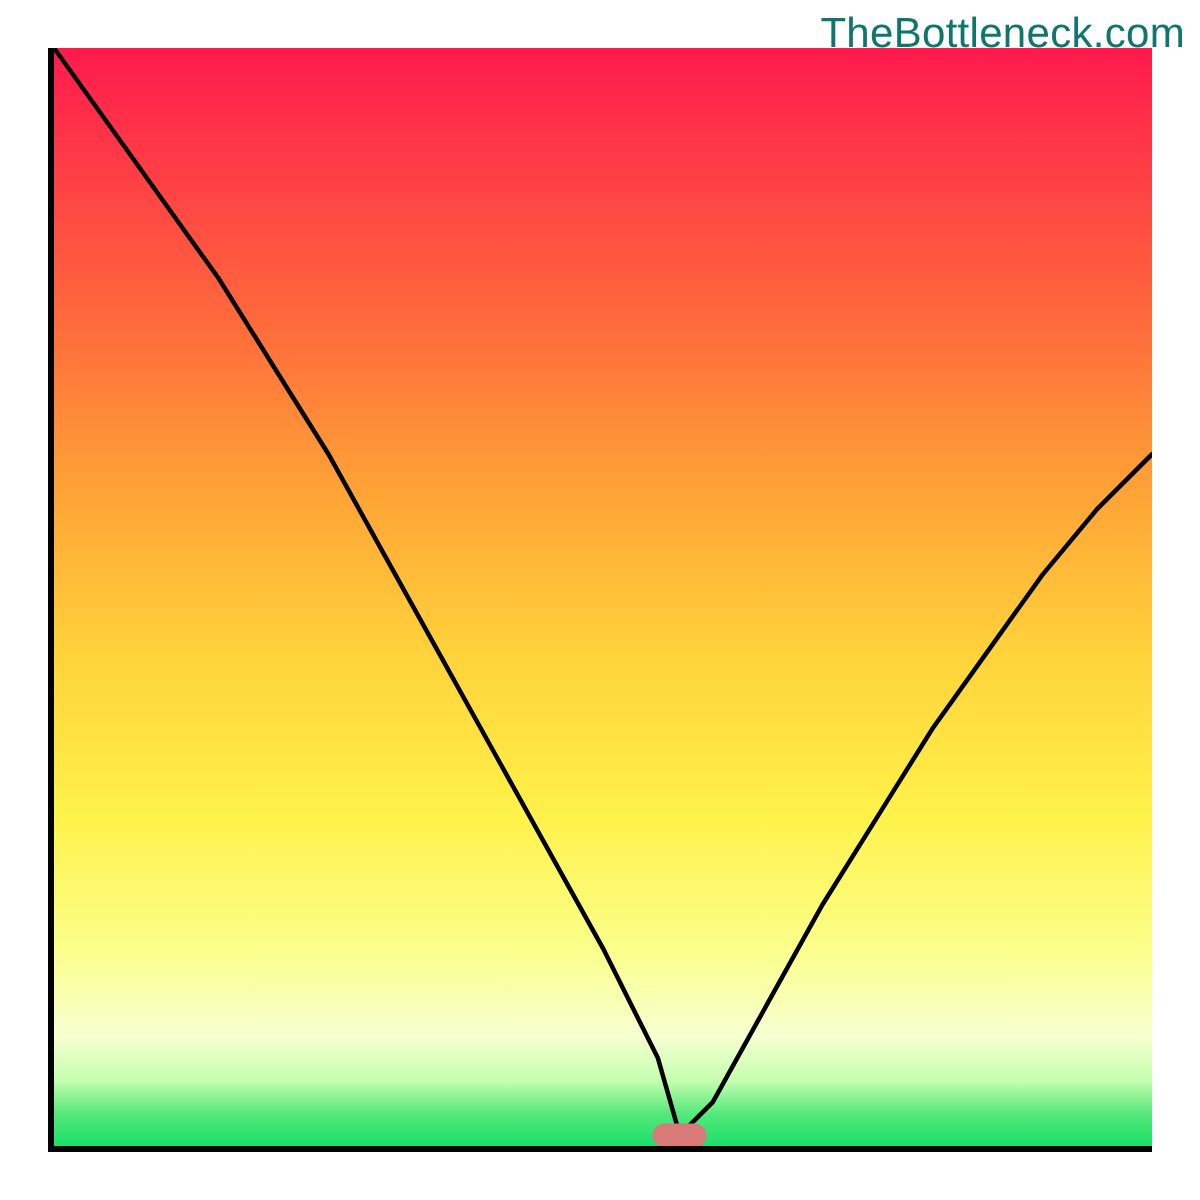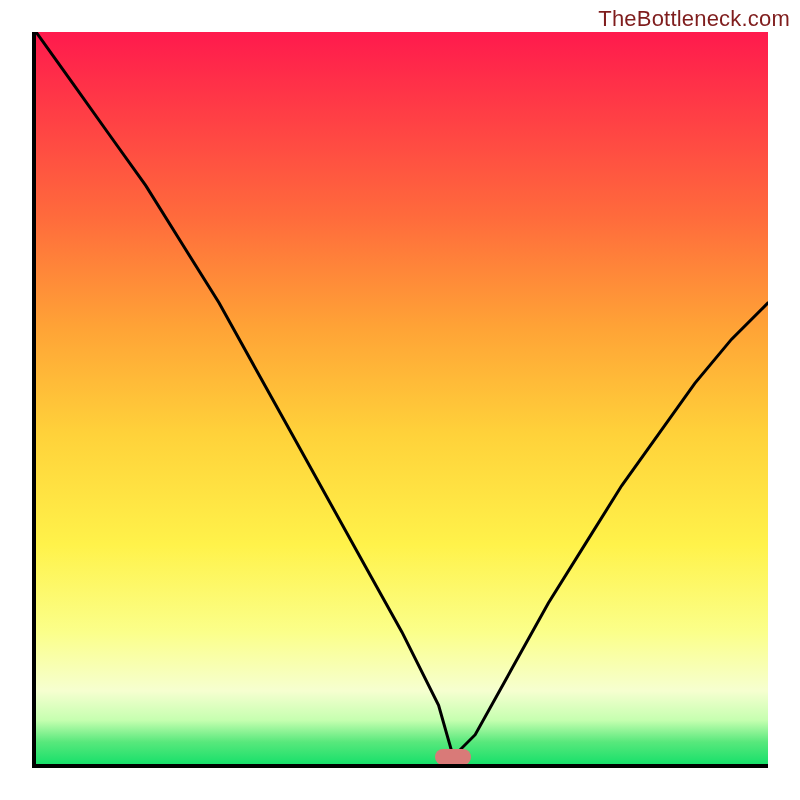--- a/index.html
+++ b/index.html
@@ -61,22 +61,22 @@
     width: 36px;
     height: 16px;
     border-radius: 8px;
     background: #d97a78;
     transform: translate(-50%, -50%);
   }
   .watermark {
     position: absolute;
     top: 6px;
     right: 10px;
-    color: #7f1d1d;
-    font-size: 22px;
+    color: #0f766e;
+    font-size: 28px;
     letter-spacing: 0.2px;
     user-select: none;
   }
 </style>
 </head>
 <body>
 
 <div class="chart-wrap">
 
   <div class="watermark">TheBottleneck.com</div>

